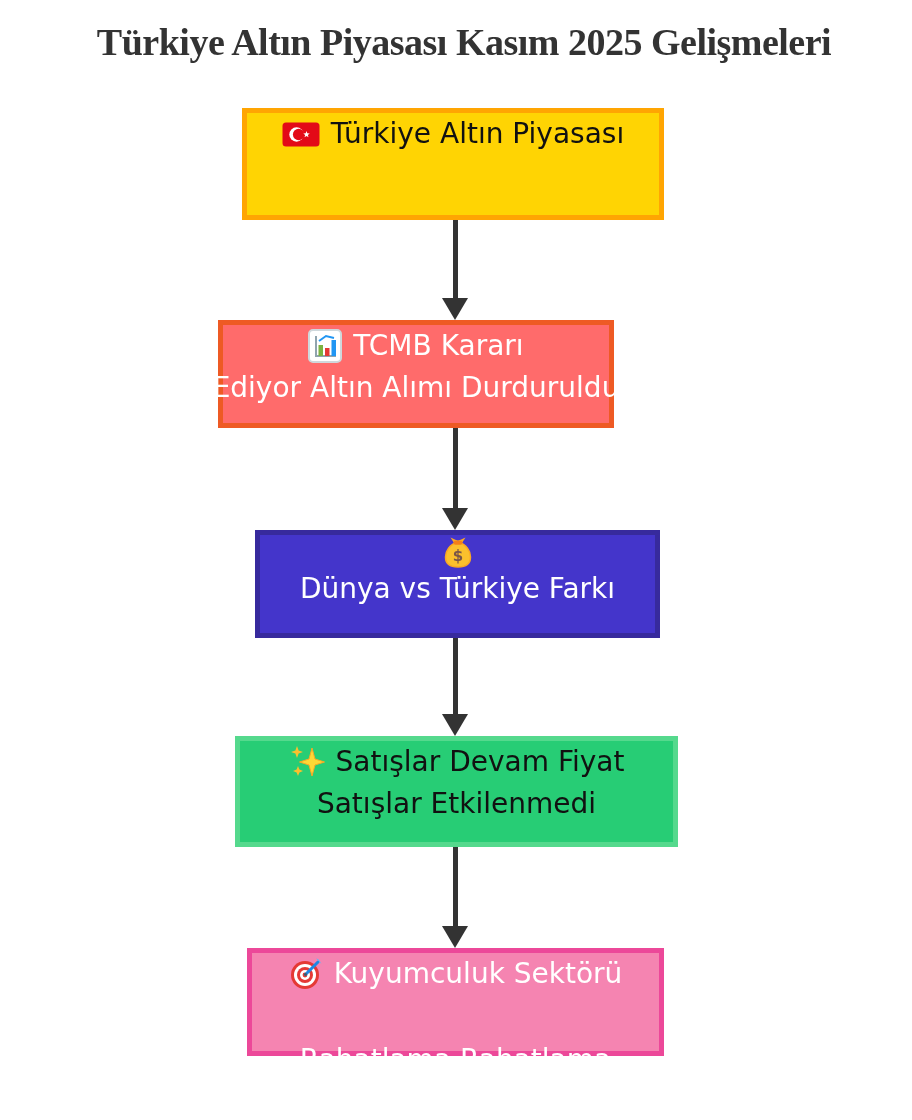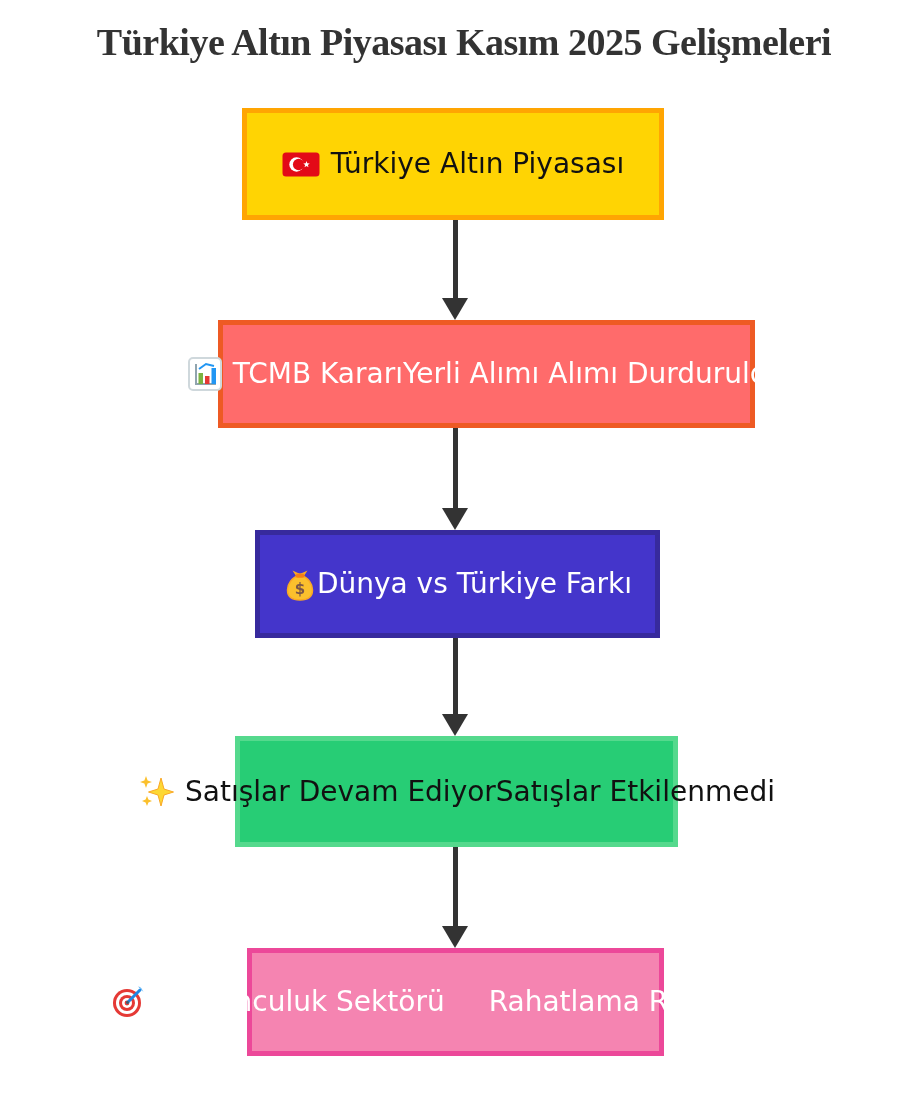--- a/index.html
+++ b/index.html
@@ -20,22 +20,23 @@
     font-family: Liberation Serif, serif;
     font-weight: bold;
     font-size: 38px;
     letter-spacing: -0.5px;
   }
   .node {
     position: absolute;
     box-sizing: border-box;
     border: 5px solid;
     display: flex;
+    flex-direction: column;
     align-items: center;
-    justify-content: center;
+    justify-content: flex-start;
     font-family: "DejaVu Sans", sans-serif;
     font-size: 28px;
     line-height: 42px;
     text-align: center;
     white-space: nowrap;
   }
   .node .row1 { display: flex; align-items: center; justify-content: center; gap: 11px; }
   .icon { display: inline-flex; align-items: center; }
   .arrow {
     position: absolute;
@@ -73,36 +74,36 @@
       </span>
       <span>Türkiye Altın Piyasası</span>
     </div>
   </div>
 
   <div class="arrow" style="top:220px; height:100px;">
     <div class="shaft" style="background-color: rgb(51, 51, 51);"></div>
     <div class="head" style="border-top-color: rgb(51, 51, 51);"></div>
   </div>
 
-  <div class="node" style="left: 218px; top: 320px; width: 537px; height: 108px; background-color: rgb(255, 107, 107); border-color: rgb(238, 90, 36); color: rgb(255, 255, 255);">
+  <div class="node" style="left: 218px; top: 320px; width: 396px; height: 108px; background-color: rgb(255, 107, 107); border-color: rgb(238, 90, 36); color: rgb(255, 255, 255);">
     <div class="row1">
       <span class="icon">
         <svg width="34" height="34" viewBox="0 0 34 34">
           <rect x="1" y="1" width="32" height="32" rx="4" fill="#ffffff" stroke="#CFD8DC" stroke-width="2"></rect>
           <line x1="8" y1="7" x2="8" y2="27" stroke="#90A4AE" stroke-width="2"></line>
           <line x1="7" y1="27" x2="28" y2="27" stroke="#90A4AE" stroke-width="2"></line>
           <rect x="10.5" y="16" width="4.5" height="11" fill="#7CB342"></rect>
           <rect x="17" y="19" width="4.5" height="8" fill="#E53935"></rect>
           <rect x="23.5" y="11" width="4.5" height="16" fill="#2196F3"></rect>
           <polyline points="11,12 18,7 26,9" fill="none" stroke="#2196F3" stroke-width="2"></polyline>
         </svg>
       </span>
       <span>TCMB Kararı</span>
     </div>
-    <div>Yerli Alımı Alımı Durduruldu</div>
+    <div>Ediyor Altın Alımı Durduruldu</div>
   </div>
 
   <div class="arrow" style="top:428px; height:102px;">
     <div class="shaft" style="background-color: rgb(51, 51, 51);"></div>
     <div class="head" style="border-top-color: rgb(51, 51, 51);"></div>
   </div>
 
   <div class="node" style="left: 255px; top: 530px; width: 405px; height: 108px; background-color: rgb(68, 53, 203); border-color: rgb(55, 42, 157); color: rgb(255, 255, 255);">
     <div class="row1">
       <span class="icon">
@@ -124,21 +125,21 @@
 
   <div class="node" style="left: 235px; top: 736px; width: 443px; height: 111px; background-color: rgb(39, 205, 117); border-color: rgb(85, 217, 141); color: rgb(17, 17, 17);">
     <div class="row1">
       <span class="icon">
         <svg width="36" height="36" viewBox="0 0 36 36">
           <path d="M23 4 L26 15 L35.5 18 L26 21 L23 32 L20 21 L10.5 18 L20 15 Z" fill="#FDD835" stroke="#F9A825" stroke-width="1"></path>
           <path d="M8 2 L9.6 6.4 L14 8 L9.6 9.6 L8 14 L6.4 9.6 L2 8 L6.4 6.4 Z" fill="#FBC02D"></path>
           <path d="M9 22 L10.4 25.6 L14 27 L10.4 28.4 L9 32 L7.6 28.4 L4 27 L7.6 25.6 Z" fill="#FBC02D"></path>
         </svg>
       </span>
-      <span>Satışlar Devam Ediyor</span>
+      <span>Satışlar Devam Fiyat</span>
     </div>
     <div>Satışlar Etkilenmedi</div>
   </div>
 
   <div class="arrow" style="top:847px; height:101px;">
     <div class="shaft" style="background-color: rgb(51, 51, 51);"></div>
     <div class="head" style="border-top-color: rgb(51, 51, 51);"></div>
   </div>
 
   <div class="node" style="left: 247px; top: 948px; width: 417px; height: 108px; background-color: rgb(245, 132, 177); border-color: rgb(236, 72, 153); color: rgb(255, 255, 255); gap: 44px;">

